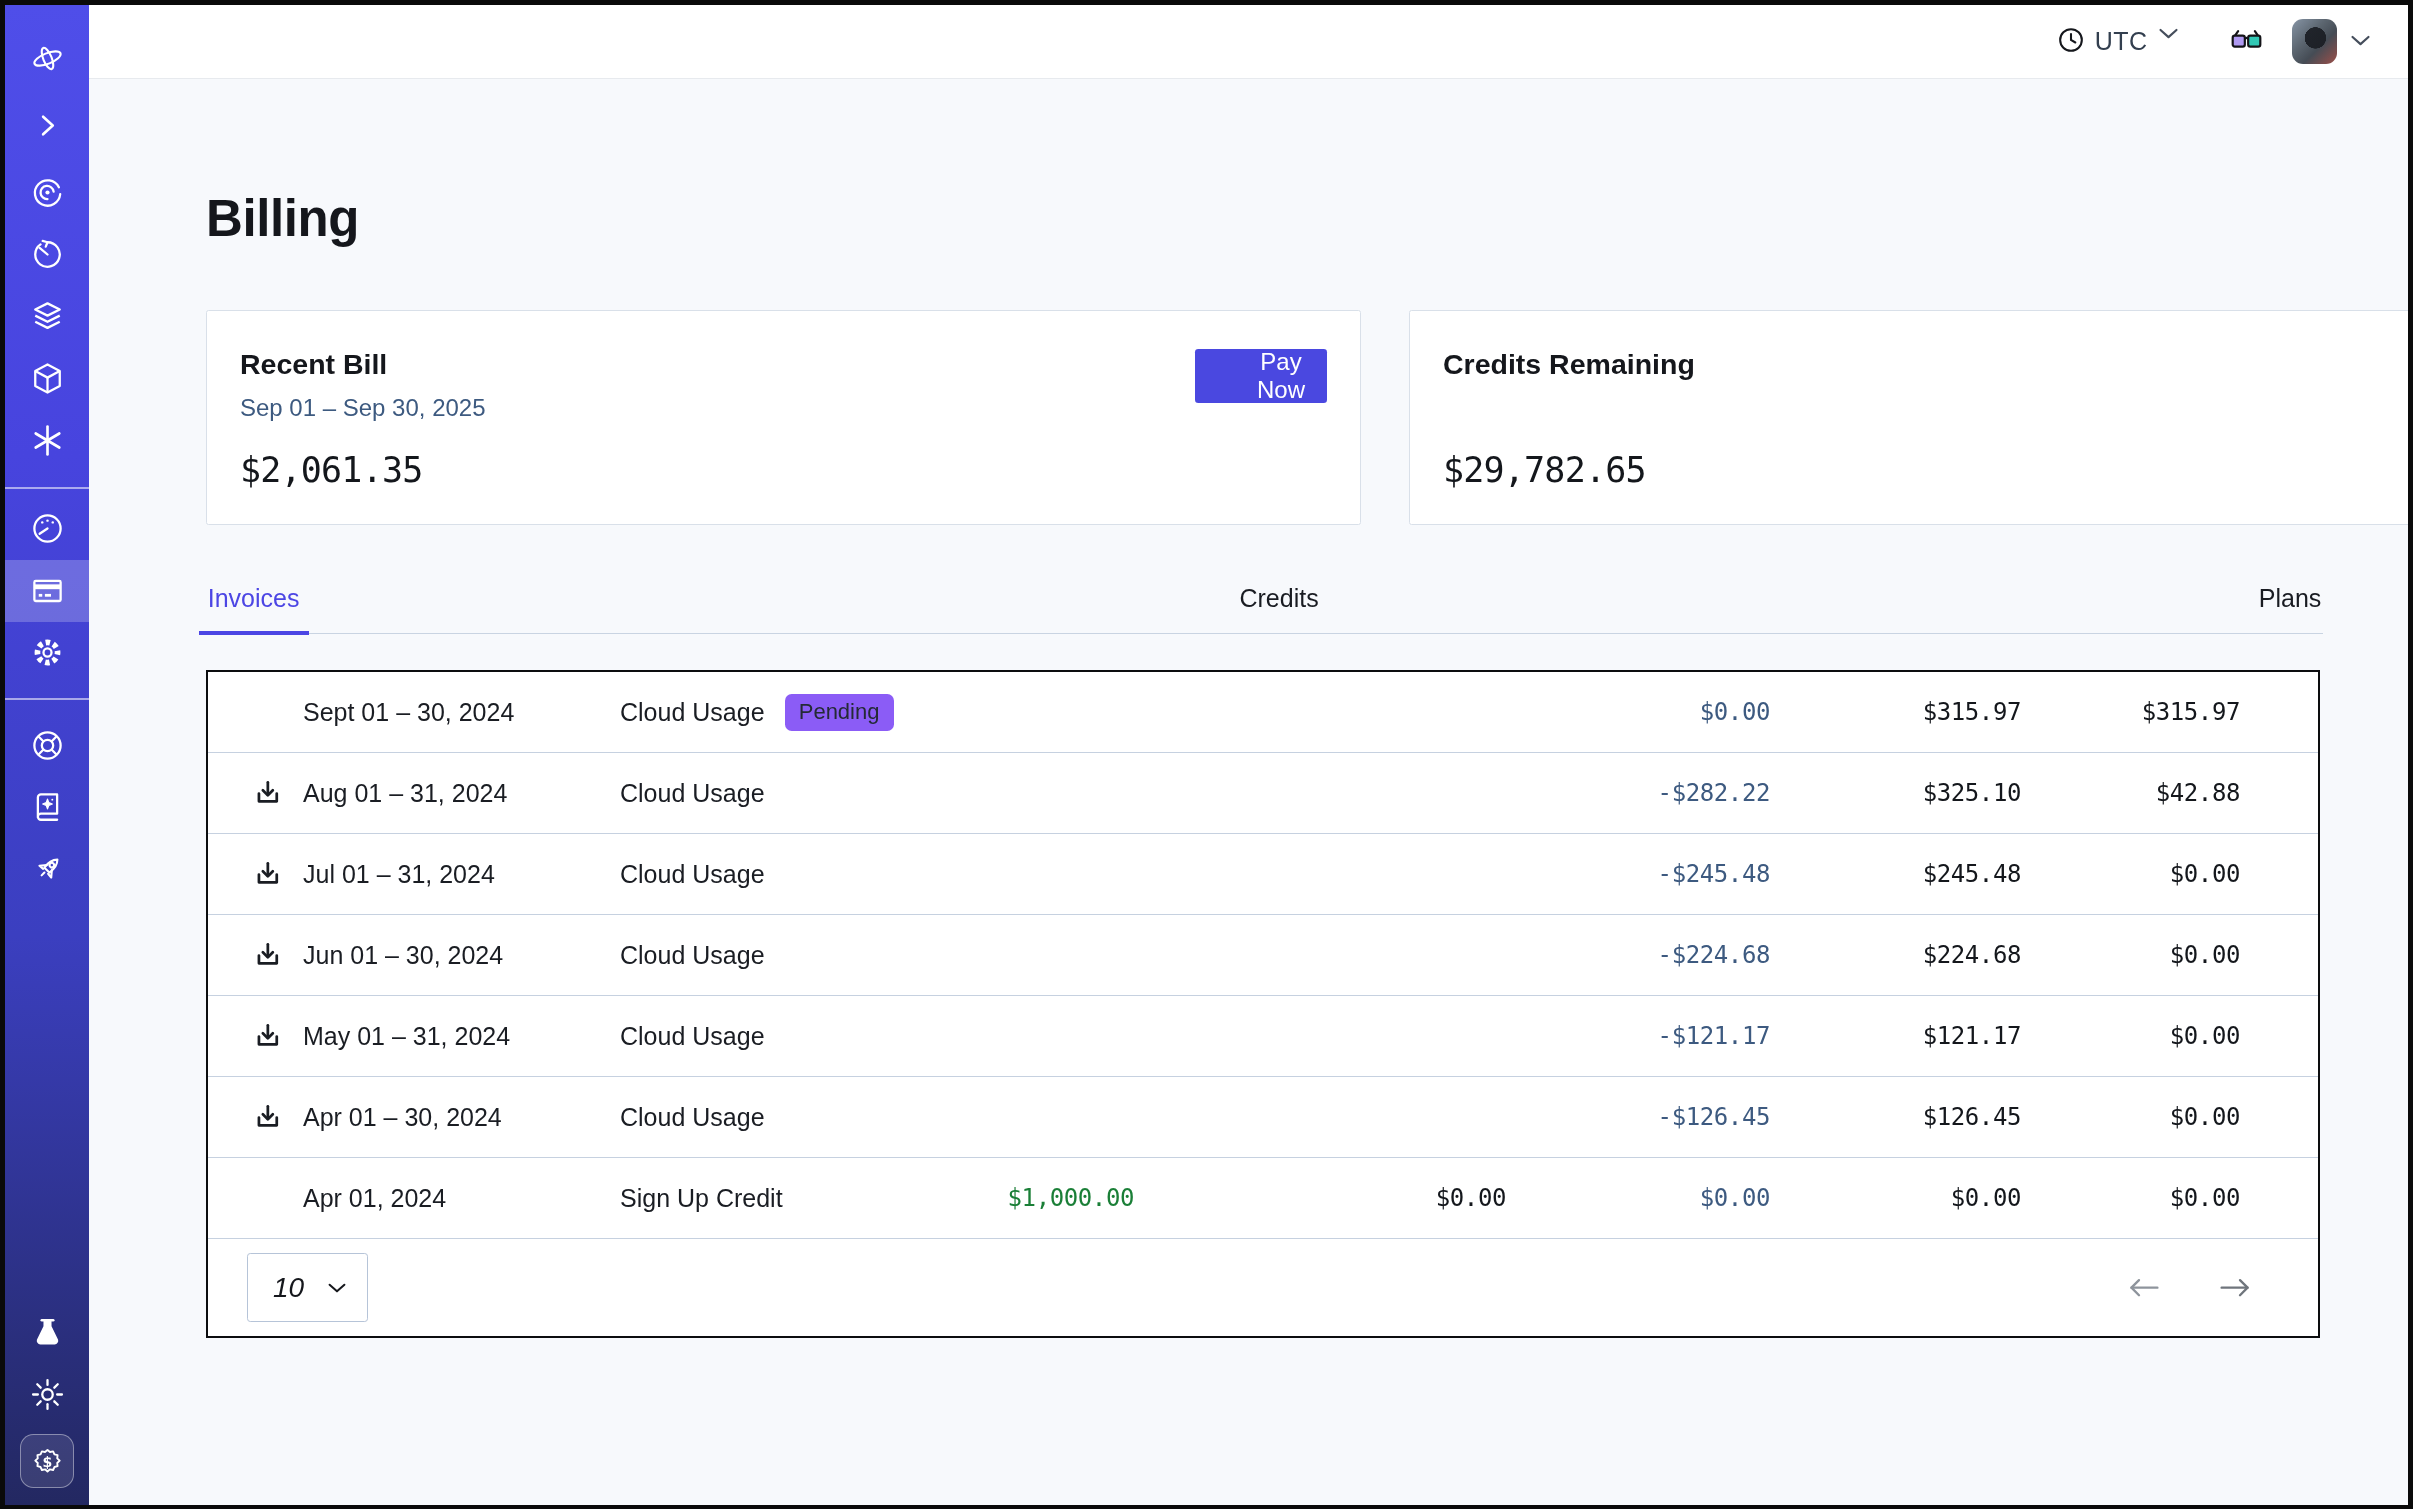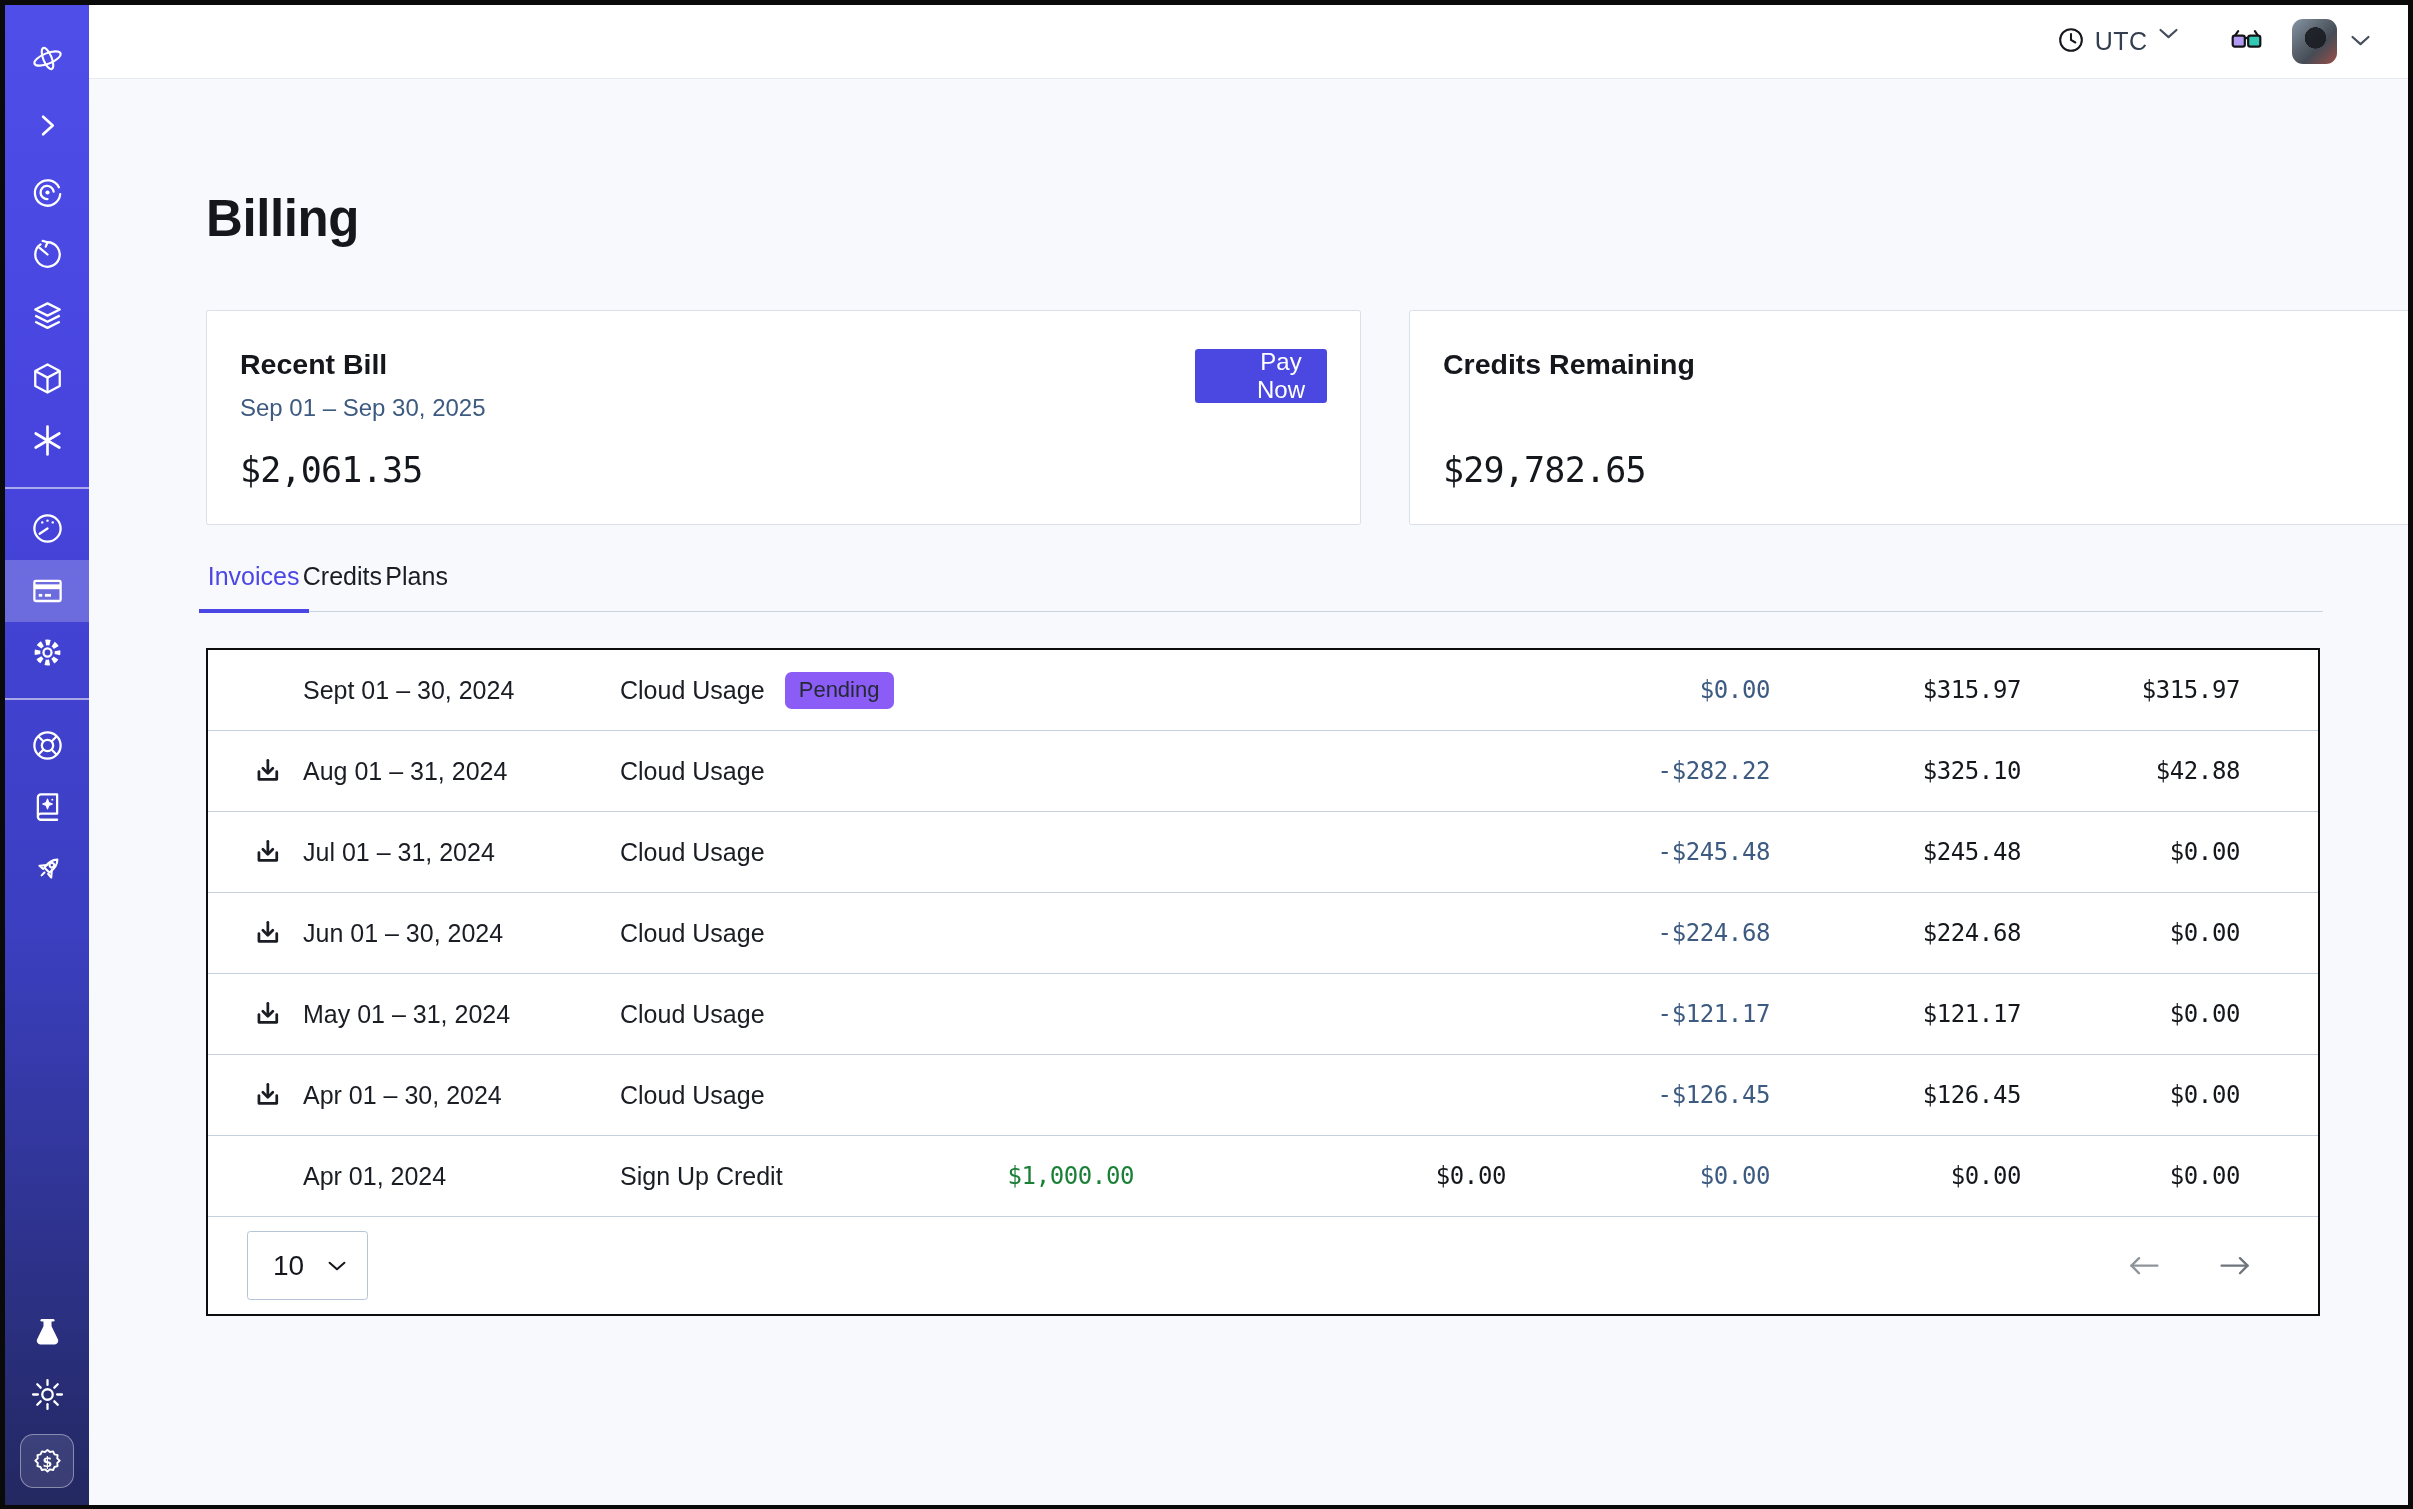--- a/index.html
+++ b/index.html
@@ -70,21 +70,21 @@
     font-size: 35px; font-weight: 500; color: #14171c; letter-spacing: -0.8px;
   }
   .paynow {
     position: absolute; top: 38px; right: 33px; width: 132px; height: 54px;
     background: #4a48e0; color: #fff; border: none; border-radius: 3.3px;
     font-family: "Liberation Sans", sans-serif; font-size: 24px;
     display: flex; align-items: center; justify-content: center; cursor: pointer; padding-left: 40px;
   }
 
   
-  .tabs { margin-top: 37px; width: 2117px; display: flex; border-bottom: 1.7px solid #c9d4e2; }
+  .tabs { margin-top: 59px; width: 2117px; display: flex; border-bottom: 1.7px solid #c9d4e2; justify-content: space-between; }
   .tab { font-size: 25px; color: #191c22; padding: 0 1.7px 20px 1.7px; cursor: pointer; position: relative; }
   .tab.active { color: #4c46e4; }
   .tab.active::after {
     content: ""; position: absolute; left: -7.5px; right: -7.5px; bottom: -1.7px;
     height: 4.2px; background: #4c46e4;
   }
 
   
   .invoice-table { margin-top: 36px; width: 2114px; border: 2.5px solid #0c0d0f; background: #fff; }
   .thead { display: flex; align-items: center; background: #101114; color: #fff; height: 67px; font-size: 24px; font-weight: 500; }
@@ -100,21 +100,21 @@
   .dl-btn { position: absolute; left: 45px; top: 50%; transform: translateY(-50%); width: 28.5px; height: 28.5px; cursor: pointer; }
   .type-cell { display: flex; align-items: center; }
   .badge {
     margin-left: 20px; background: #8b5cf6; color: #242a35;
     font-size: 22px; border-radius: 6.7px; padding: 7.5px 14.2px; line-height: 1;
   }
   .num { font-family: "DejaVu Sans Mono", monospace; font-size: 24px; color: #14171c; letter-spacing: -0.4px; }
   .usage-val { color: #3d5a80; }
   .pos-val { color: #1a7f37; }
 
-  .tfoot { height: 97px; display: flex; align-items: center; padding-left: 39px; position: relative; }
+  .tfoot { height: 97px; display: flex; align-items: center; padding-left: 39px; position: relative; font-style: italic; }
   .pagesize {
     width: 121px; height: 69px; background: #fff;
     border: 1.7px solid #b6c4d8; border-radius: 3.3px;
     display: flex; align-items: center; justify-content: space-between;
     padding: 0 20px 0 25px; font-size: 28px; color: #15171c; cursor: pointer;
   }
   .pager { position: absolute; right: 67px; display: flex; gap: 59px; align-items: center; }
   .pager .arrow { cursor: pointer; }
 </style>
 </head>

